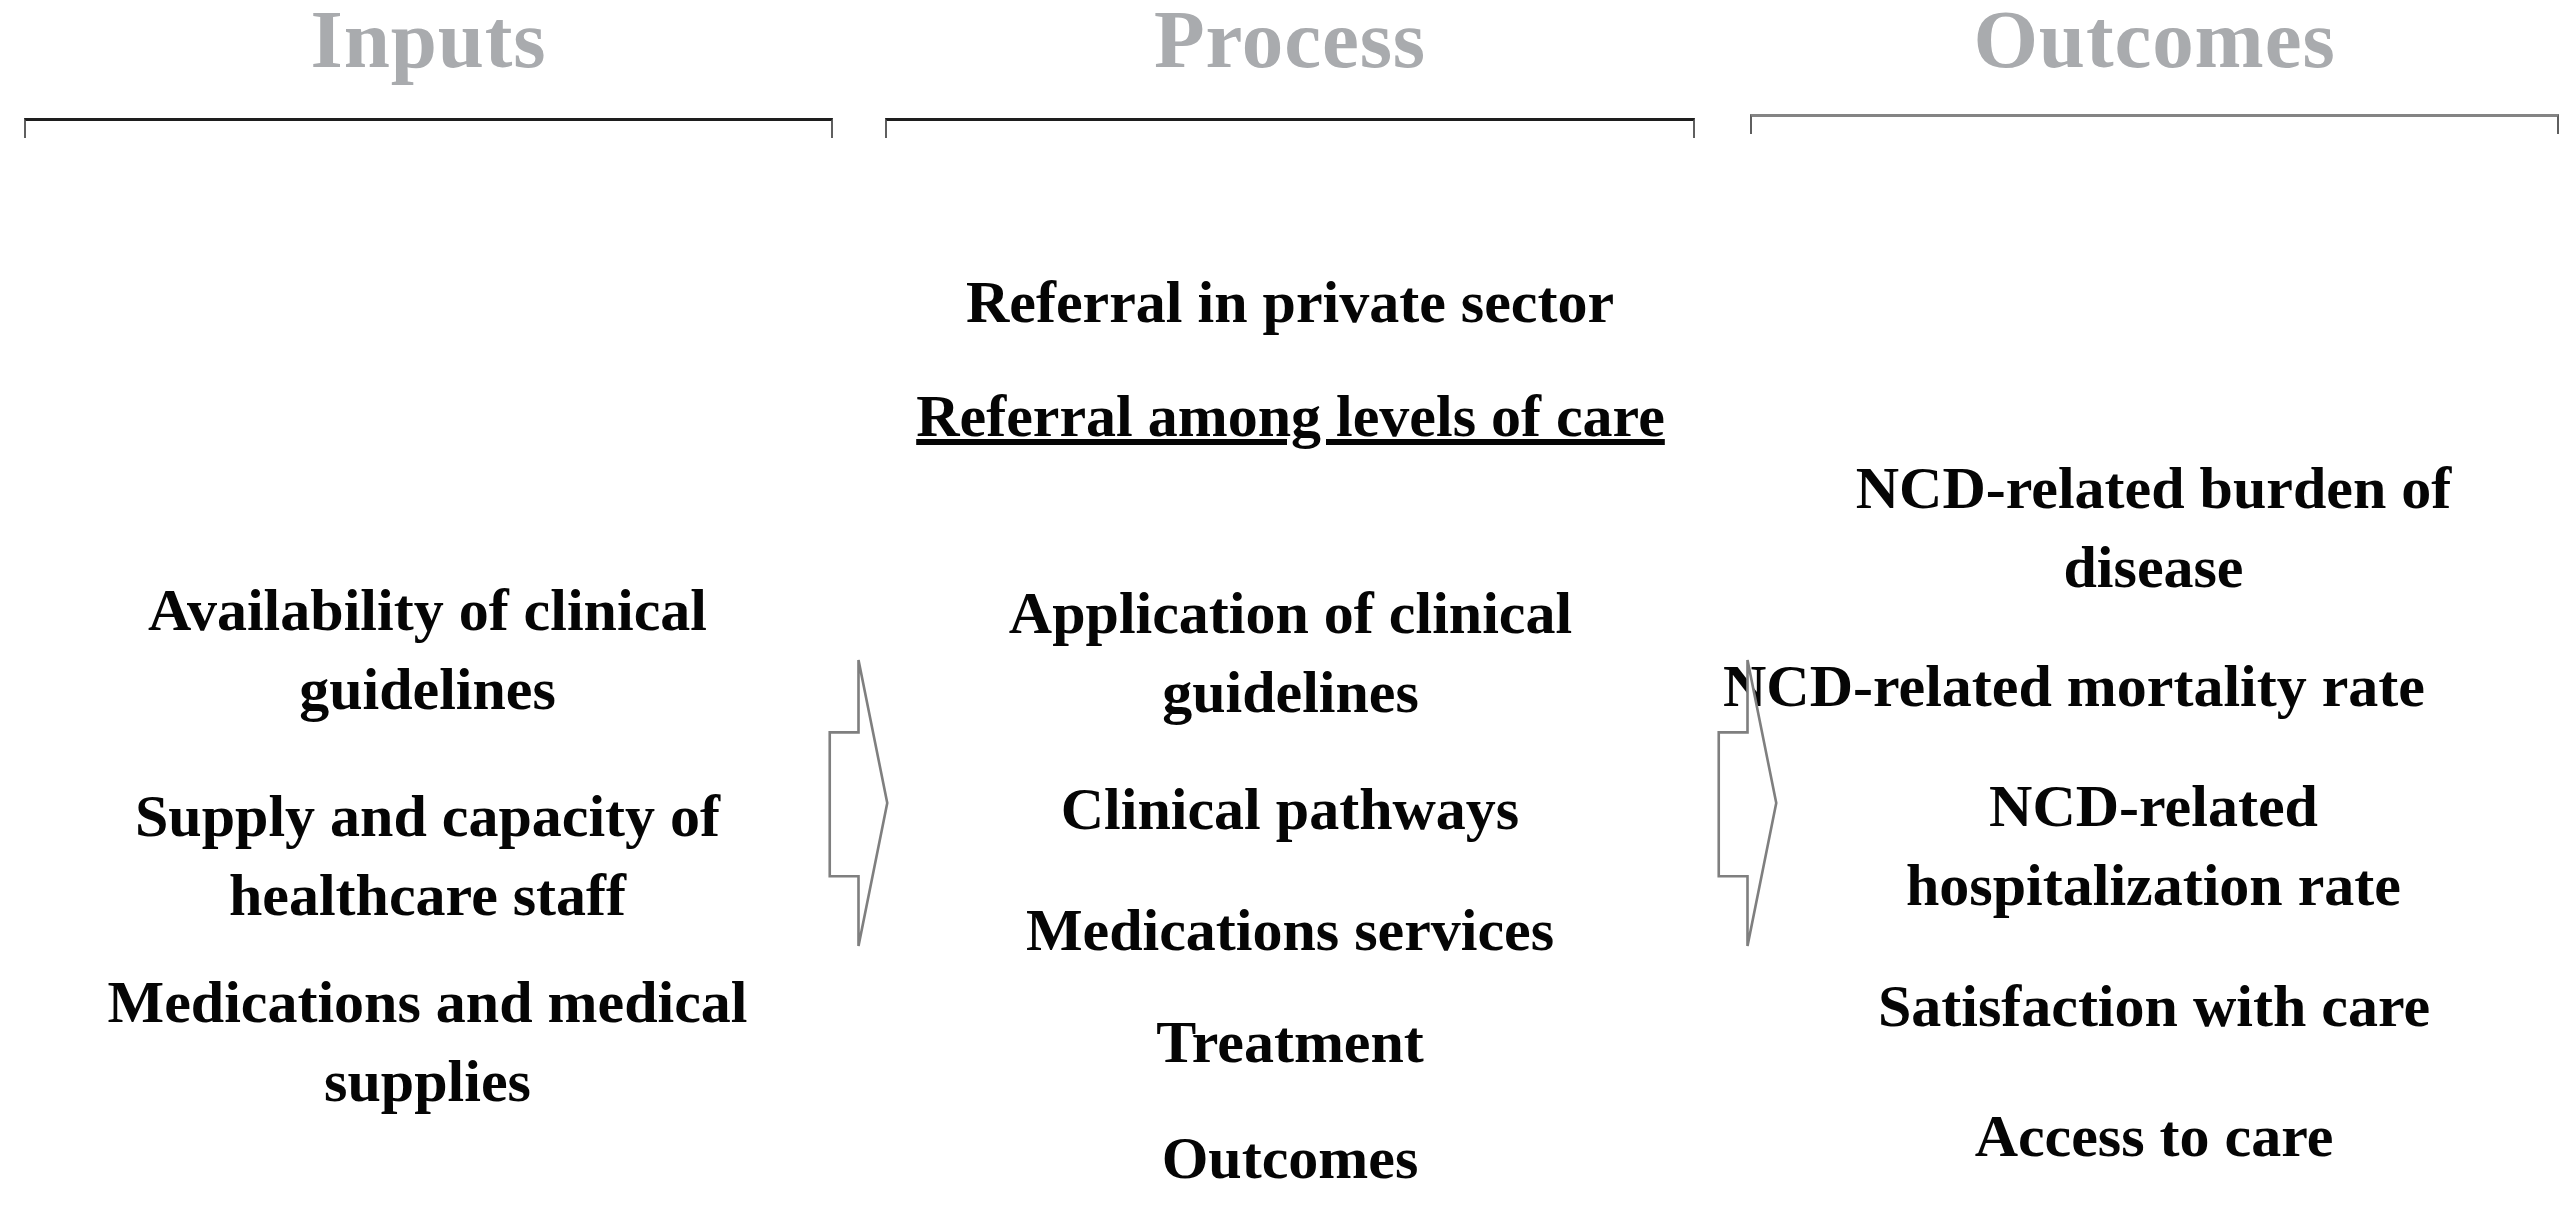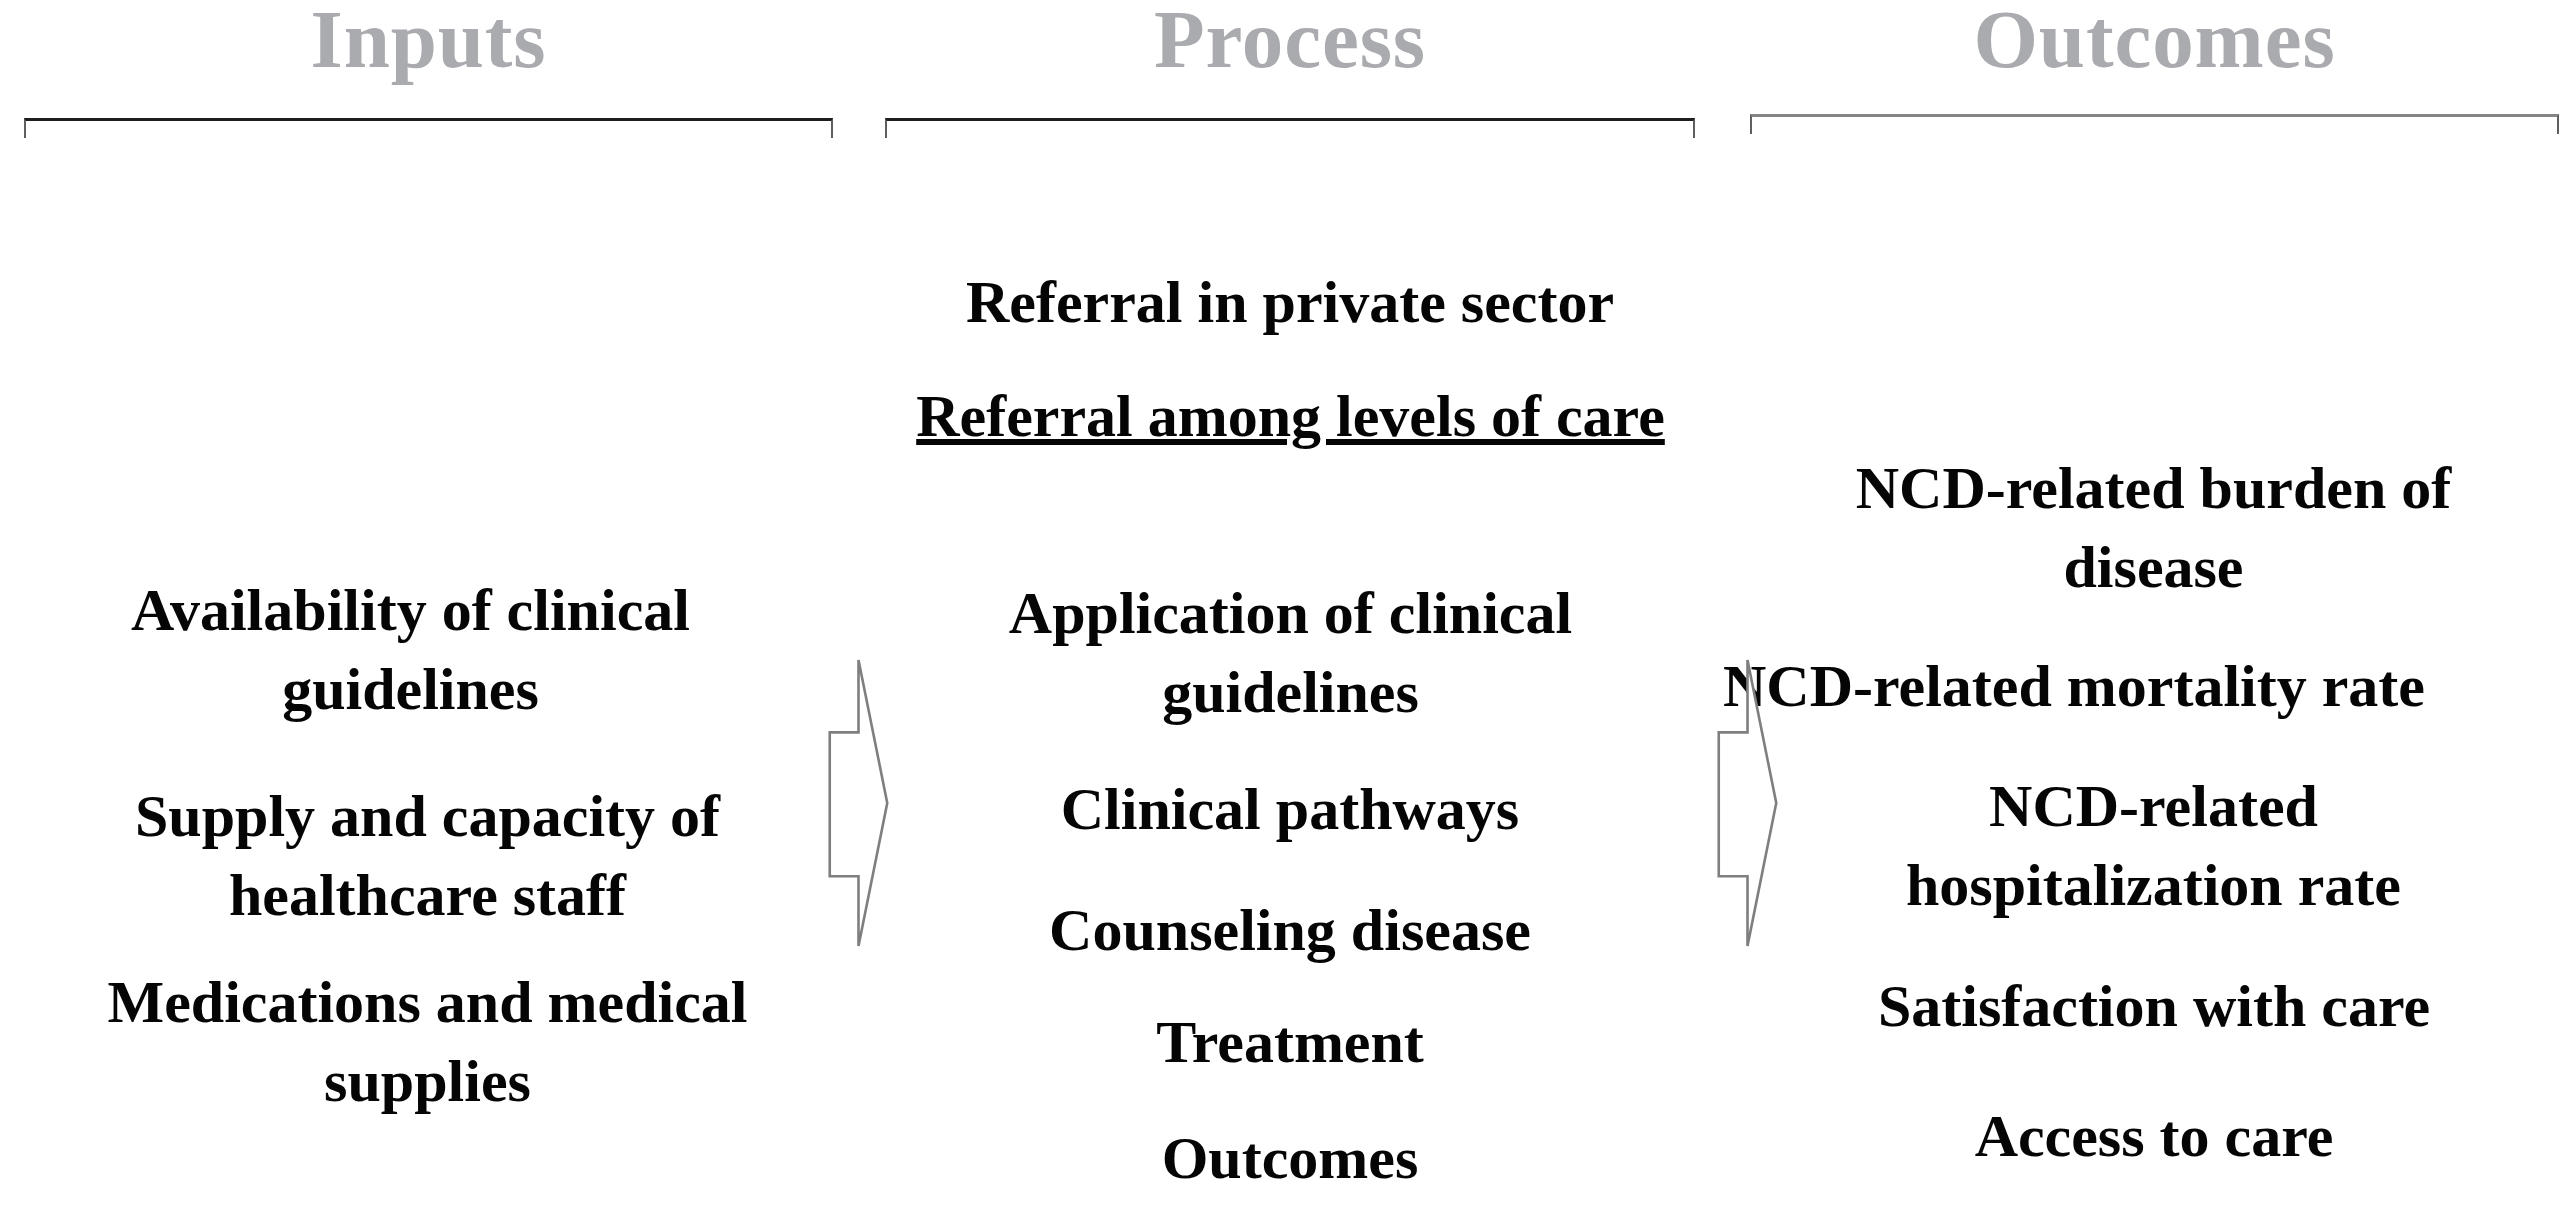--- a/index.html
+++ b/index.html
@@ -70,29 +70,29 @@
 <div class="canvas">
 
   <div class="header" style="left:24px;  width:809px;">Inputs</div>
   <div class="header" style="left:885px;width:810px;">Process</div>
   <div class="header" style="left:1750px;width:809px;">Outcomes</div>
 
   <div class="bracket" style="left:24px;  width:809px;"></div>
   <div class="bracket" style="left:885px;width:810px;"></div>
   <div class="bracket outcomes" style="left:1750px;width:809px;"></div>
 
-  <div class="item" style="left:33px; top:571px;  width:755px;">Availability of clinical guidelines</div>
+  <div class="item" style="left:50px; top:571px;  width:755px;">Availability of clinical guidelines</div>
   <div class="item" style="left:50px; top:777px;  width:755px;">Supply and capacity of healthcare staff</div>
   <div class="item" style="left:50px; top:963px; width:755px;">Medications and medical supplies</div>
 
   <div class="item" style="left:886px;top:263px;  width:808px;">Referral in private sector</div>
   <div class="item" style="left:913px;top:377px;  width:755px;text-decoration:underline;">Referral among levels of care</div>
   <div class="item" style="left:913px;top:574px;  width:755px;">Application of clinical guidelines</div>
   <div class="item" style="left:886px;top:770px;  width:808px;">Clinical pathways</div>
-  <div class="item" style="left:886px;top:891px; width:808px;">Counseling disease</div>
+  <div class="item" style="left:886px;top:891px; width:808px;">Medications services</div>
   <div class="item" style="left:886px;top:1003px; width:808px;">Treatment</div>
   <div class="item" style="left:886px;top:1119px; width:808px;">Outcomes</div>
 
   <div class="item" style="left:1820px;top:449px;  width:667px;">NCD-related burden of disease</div>
   <div class="item" style="left:1670px;top:647px;  width:808px;">NCD-related mortality rate</div>
   <div class="item" style="left:1820px;top:767px;  width:667px;">NCD-related hospitalization rate</div>
   <div class="item" style="left:1750px;top:967px; width:808px;">Satisfaction with care</div>
   <div class="item" style="left:1750px;top:1097px; width:808px;">Access to care</div>
 
   <svg class="arrow" style="left:828px;top:657px;" viewBox="0 0 70 332" aria-hidden="true">

